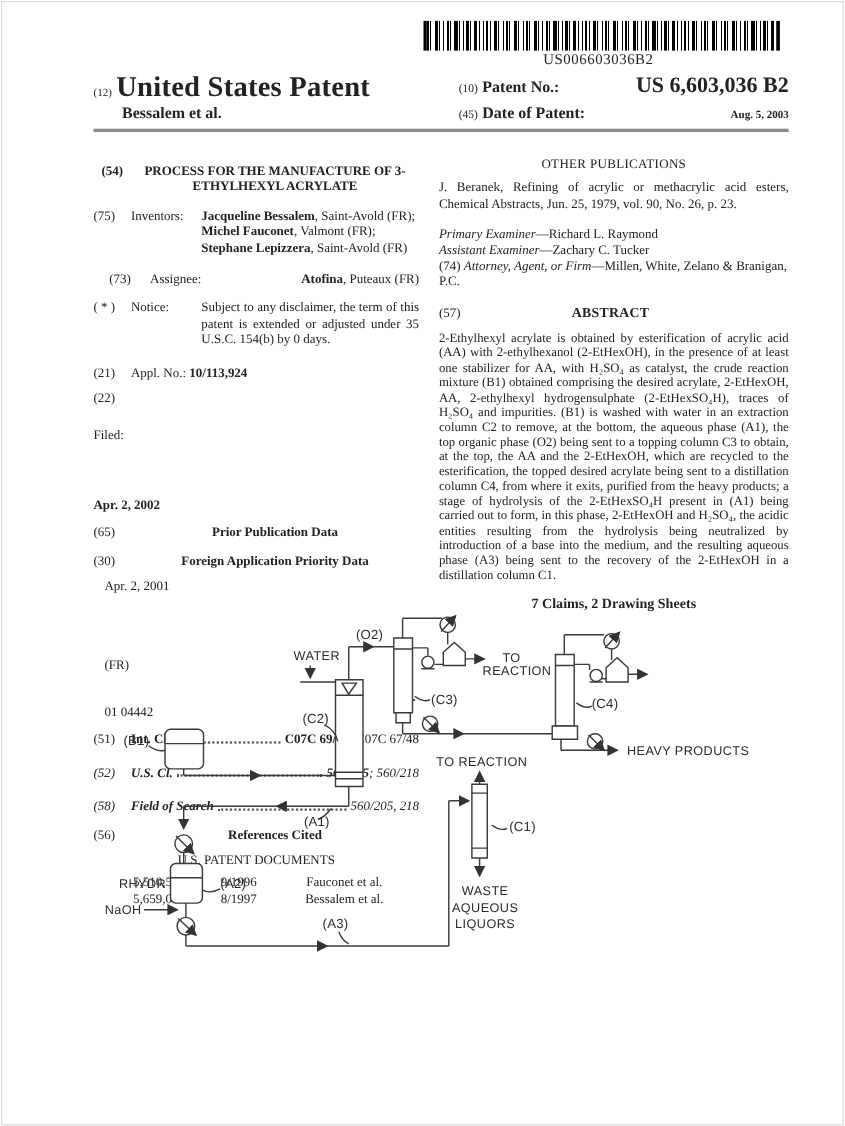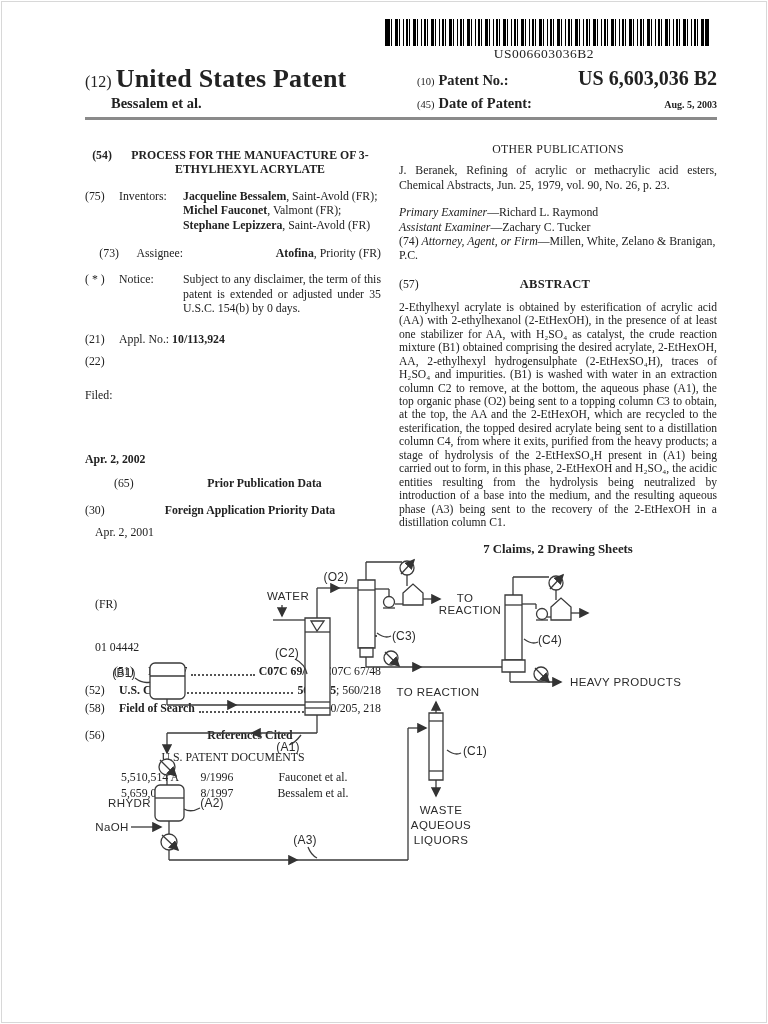--- a/index.html
+++ b/index.html
@@ -17,21 +17,21 @@
       #000 0px,#000 2px,#fff 2px,#fff 3px,
       #000 3px,#000 4px,#fff 4px,#fff 7px,
       #000 7px,#000 10px,#fff 10px,#fff 11px,
       #000 11px,#000 12px,#fff 12px,#fff 15px,
       #000 15px,#000 16px,#fff 16px,#fff 18px);
     border-left:3px solid #000;border-right:3px solid #000;
   }
   .barcode-num{font-size:13.5px;letter-spacing:.5px;margin-top:0px;}
   
   .header{position:absolute;left:85px;top:64px;width:632px;display:flex;justify-content:space-between;}
-  .h-left .code{font-size:16px;}
+  .h-left .code{font-size:10px;}
   .h-title{font-size:26px;font-weight:bold;letter-spacing:.2px;}
   .h-author{font-size:14.5px;font-weight:bold;margin-left:26px;margin-top:1px;}
   .h-right{width:300px;font-weight:bold;}
   .h-row{display:flex;align-items:baseline;justify-content:space-between;line-height:1.45;}
   .h-row .code{font-size:10.5px;font-weight:normal;margin-right:4px;}
   .h-lab{font-size:14.5px;}
   .h-val1{font-size:20px;margin-left:auto;}
   .h-val2{font-size:10px;margin-left:auto;}
   .rule{position:absolute;left:85px;top:117px;width:632px;height:3px;background:#8a8a8a;}
   
@@ -39,22 +39,22 @@
   .lcol{width:296px;}
   .rcol{width:318px;}
   .frow{display:flex;align-items:flex-start;}
   .fnum{width:34px;flex:0 0 34px;}
   .flab{width:64px;flex:0 0 64px;}
   .fval{flex:1;}
   .b{font-weight:bold;}
   .i{font-style:italic;}
   .center{text-align:center;}
   .just{text-align:justify;}
-  .mt6{margin-top:6px;text-align:center;}.mt8{margin-top:8px;flex-direction:column;}.mt10{margin-top:10px;margin-left:29px;}
-  .mt12{margin-top:12px;}.mt14{margin-top:14px;text-align:right;}.mt16{margin-top:16px;}.mt4{margin-top:4px;}
+  .mt6{margin-top:6px;text-align:center;}.mt8{margin-top:8px;flex-direction:column;}.mt10{margin-top:10px;}
+  .mt12{margin-top:12px;}.mt14{margin-top:14px;text-align:right;}.mt16{margin-top:16px;}.mt4{margin-top:16px;font-style:italic;}
   .leaderrow{display:flex;align-items:baseline;}
   .leader{flex:1;border-bottom:2px dotted #555;align-self:flex-end;margin:0 4px 3px 4px;min-width:12px;}
   .refrow{display:flex;margin-top:1px;}
   .r-ind{flex:0 0 26px;}
   .r-no{flex:0 0 78px;}
   .r-date{flex:0 0 56px;}
   .r-name{flex:1;}
   .abs-head{display:flex;margin-top:14px;}
   .abs-head .fnum{width:40px;}
   .abs-head .abs-t{flex:1;text-align:center;font-weight:bold;font-size:12.5px;letter-spacing:.3px;padding-right:40px;}
@@ -109,21 +109,21 @@
       <span class="fval b">PROCESS FOR THE MANUFACTURE OF 3-ETHYLHEXYL ACRYLATE</span>
     </div>
     <div class="frow mt12">
       <span class="fnum">(75)</span>
       <span class="flab">Inventors:</span>
       <span class="fval"><span class="b">Jacqueline Bessalem</span><span>, Saint-Avold (FR); </span><span class="b">Michel Fauconet</span><span>, Valmont (FR); </span><span class="b">Stephane Lepizzera</span><span>, Saint-Avold (FR)</span></span>
     </div>
     <div class="frow mt14">
       <span class="fnum">(73)</span>
       <span class="flab">Assignee:</span>
-      <span class="fval"><span class="b">Atofina</span><span>, Priority (FR)</span></span>
+      <span class="fval"><span class="b">Atofina</span><span>, Puteaux (FR)</span></span>
     </div>
     <div class="frow mt12">
       <span class="fnum">( * )</span>
       <span class="flab">Notice:</span>
       <span class="fval just">Subject to any disclaimer, the term of this patent is extended or adjusted under 35 U.S.C. 154(b) by 0 days.</span>
     </div>
     <div class="frow mt16">
       <span class="fnum">(21)</span>
       <span class="fval"><span>Appl. No.: </span><span class="b">10/113,924</span></span>
     </div>

